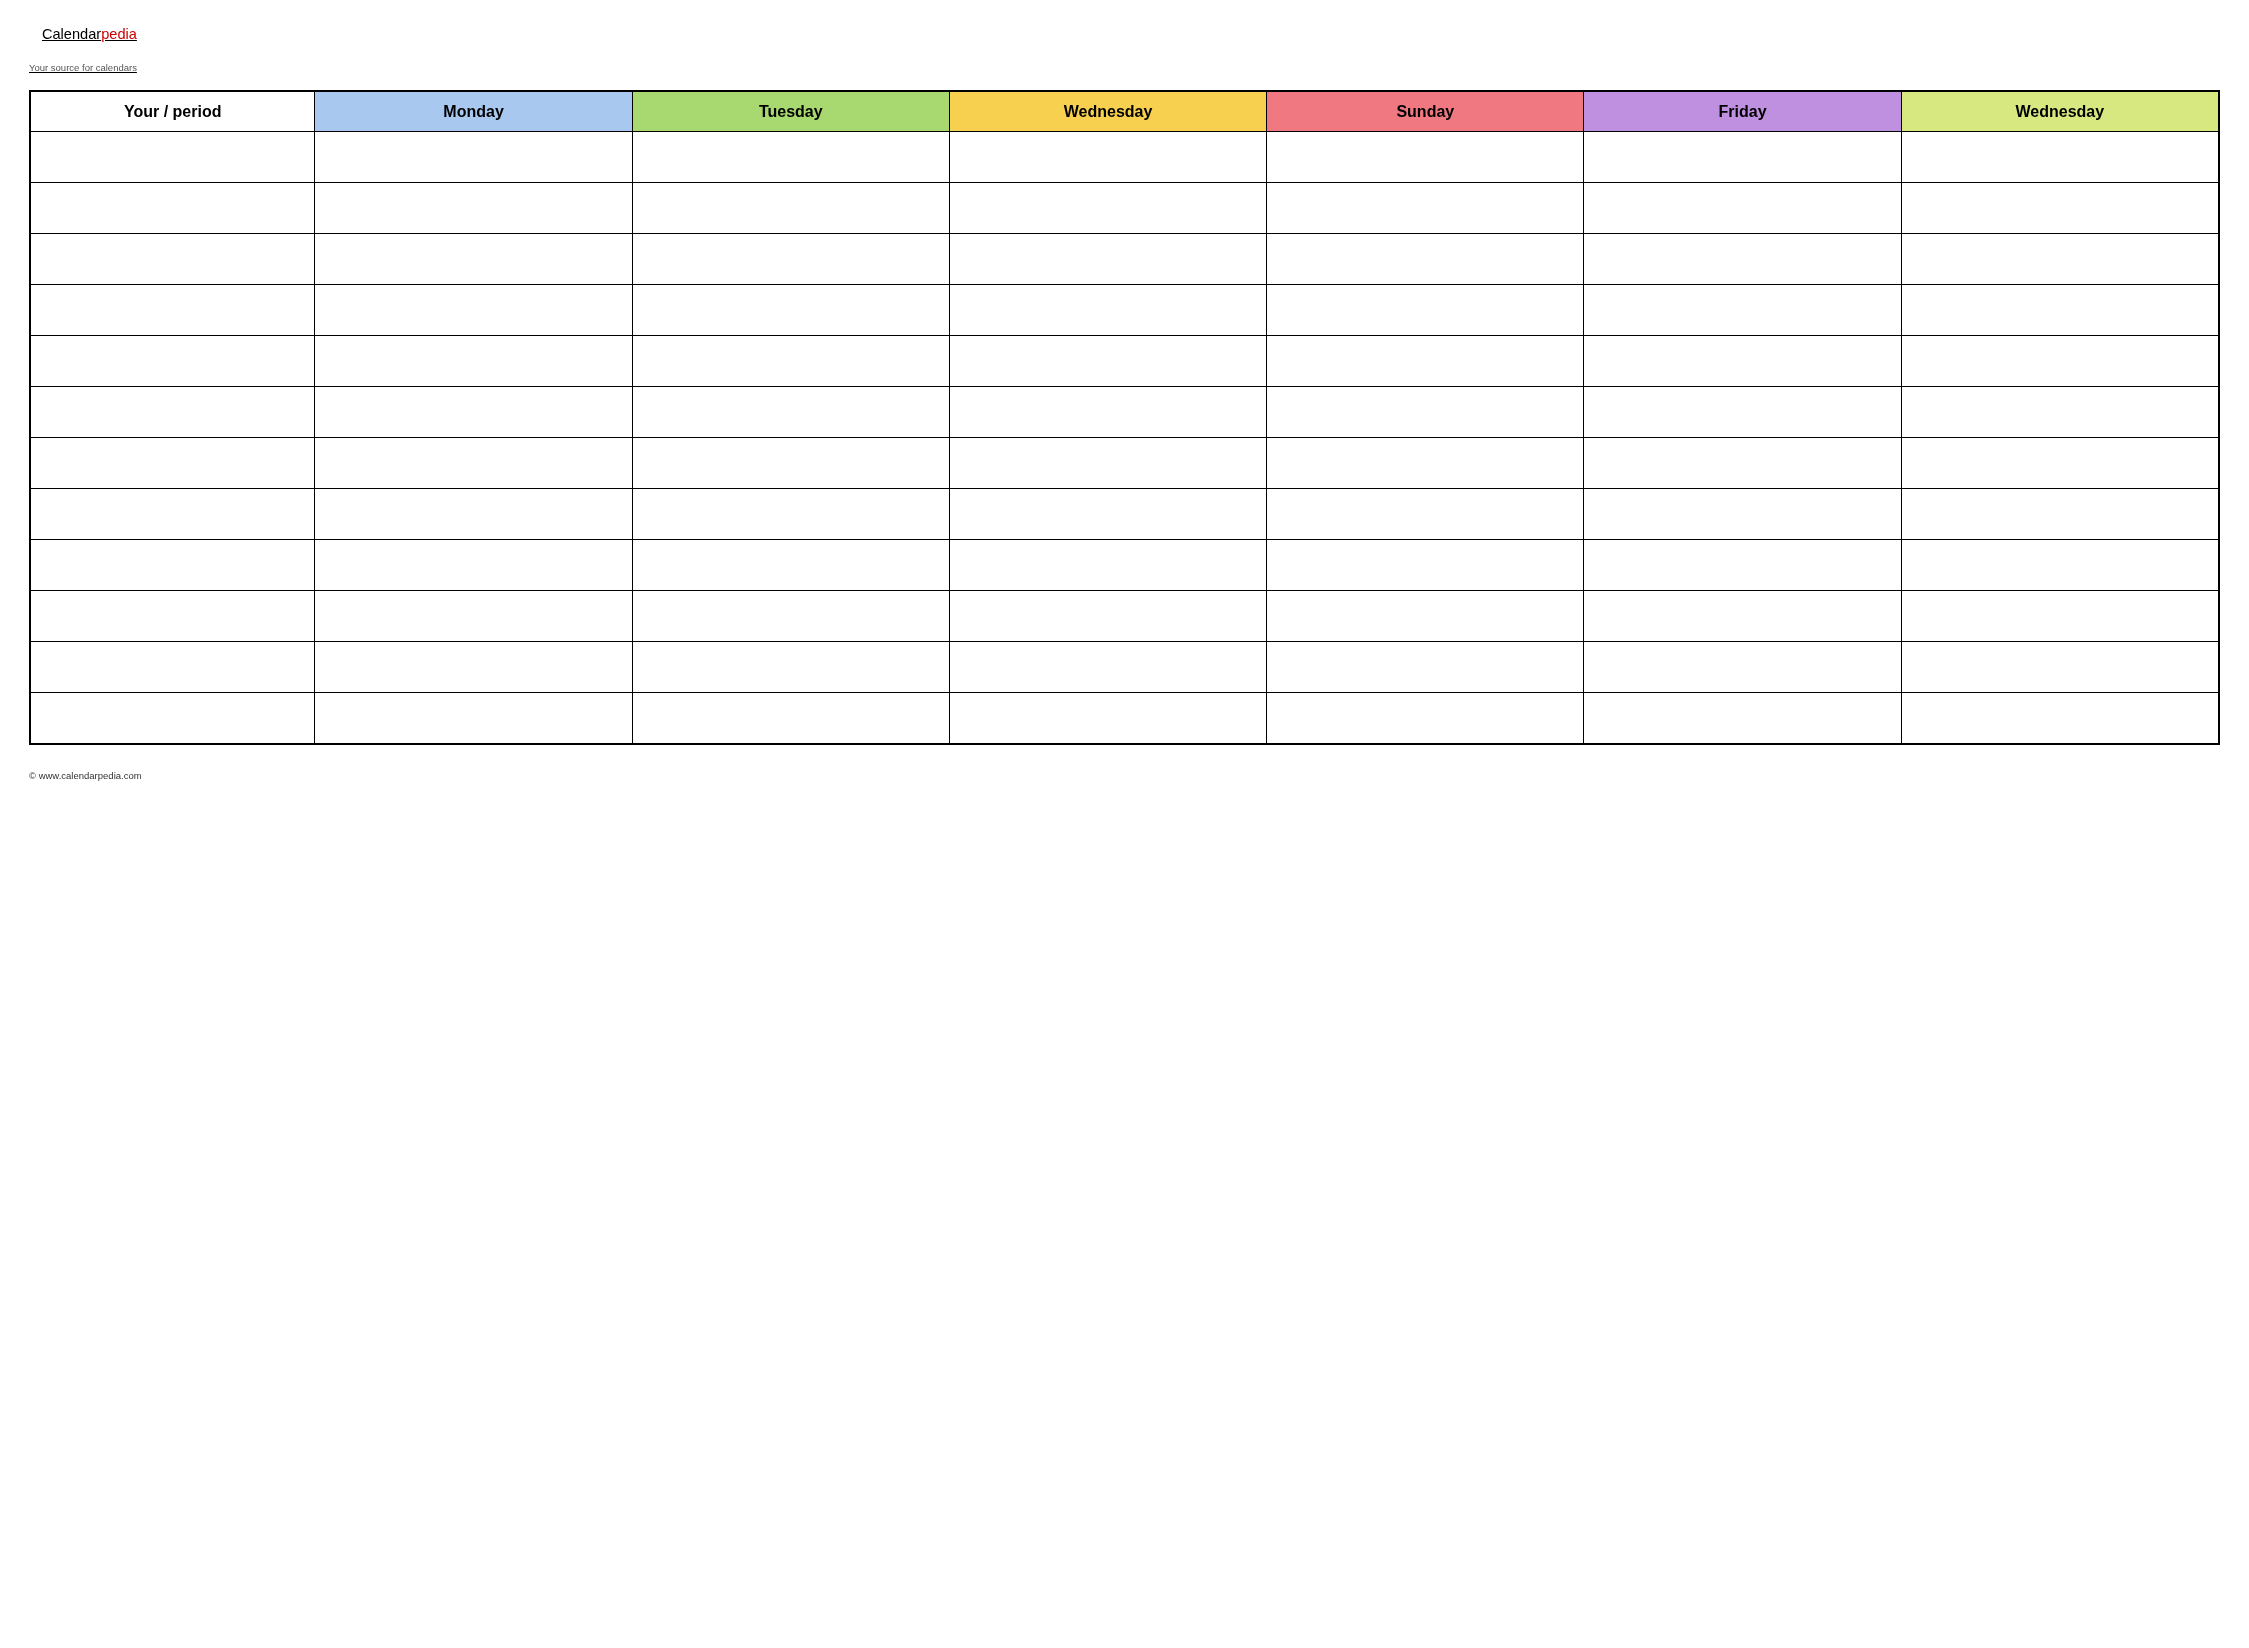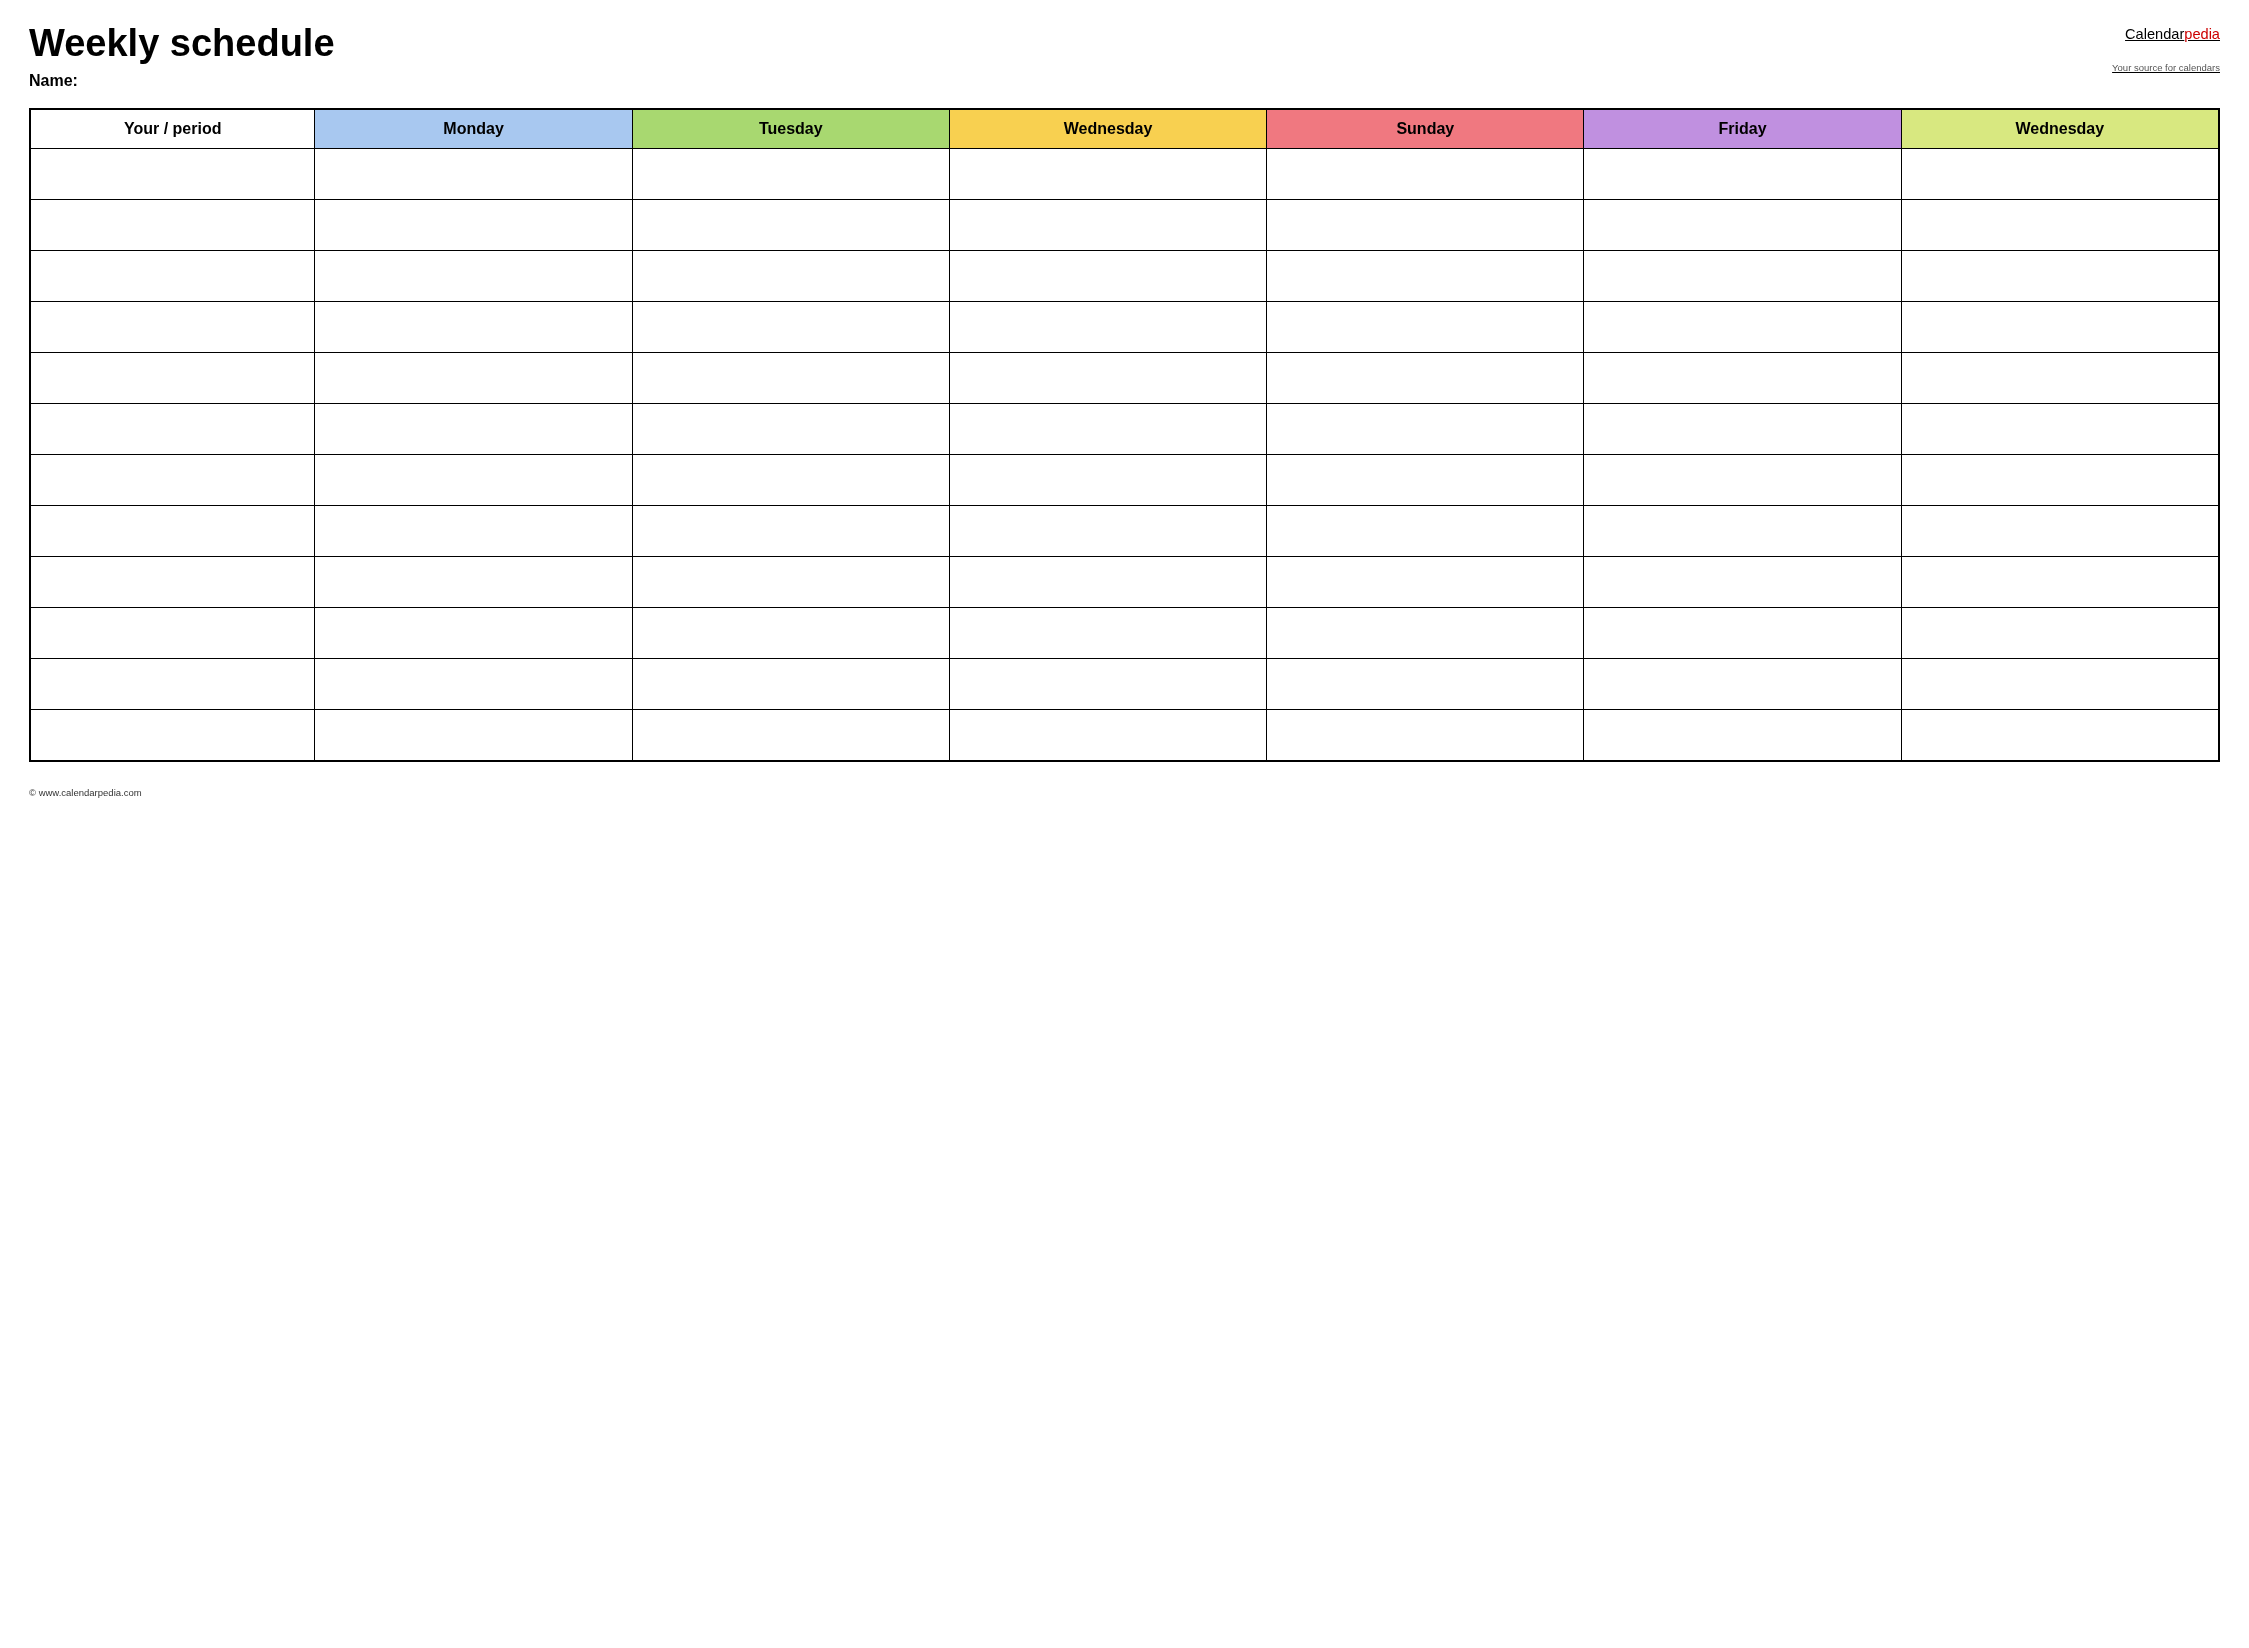--- a/index.html
+++ b/index.html
@@ -147,24 +147,20 @@
     .footer-text {
       margin-top: 25px;
       font-size: 9.5px;
       color: #333333;
     }
   </style>
 </head>
 <body>
 
 <div class="header-area">
-  <div class="title-section">
-    <h1 class="page-title">Weekly schedule</h1>
-    <div class="name-label">Name:</div>
-  </div>
   <div class="logo-area">
     <div class="logo-text">
       <span class="calendar">Calendar</span><span class="pedia">pedia</span>
     </div>
     <div class="logo-tagline">Your source for calendars</div>
   </div>
 </div>
 
 <div class="schedule-table-wrapper">
   <table class="schedule-table">

